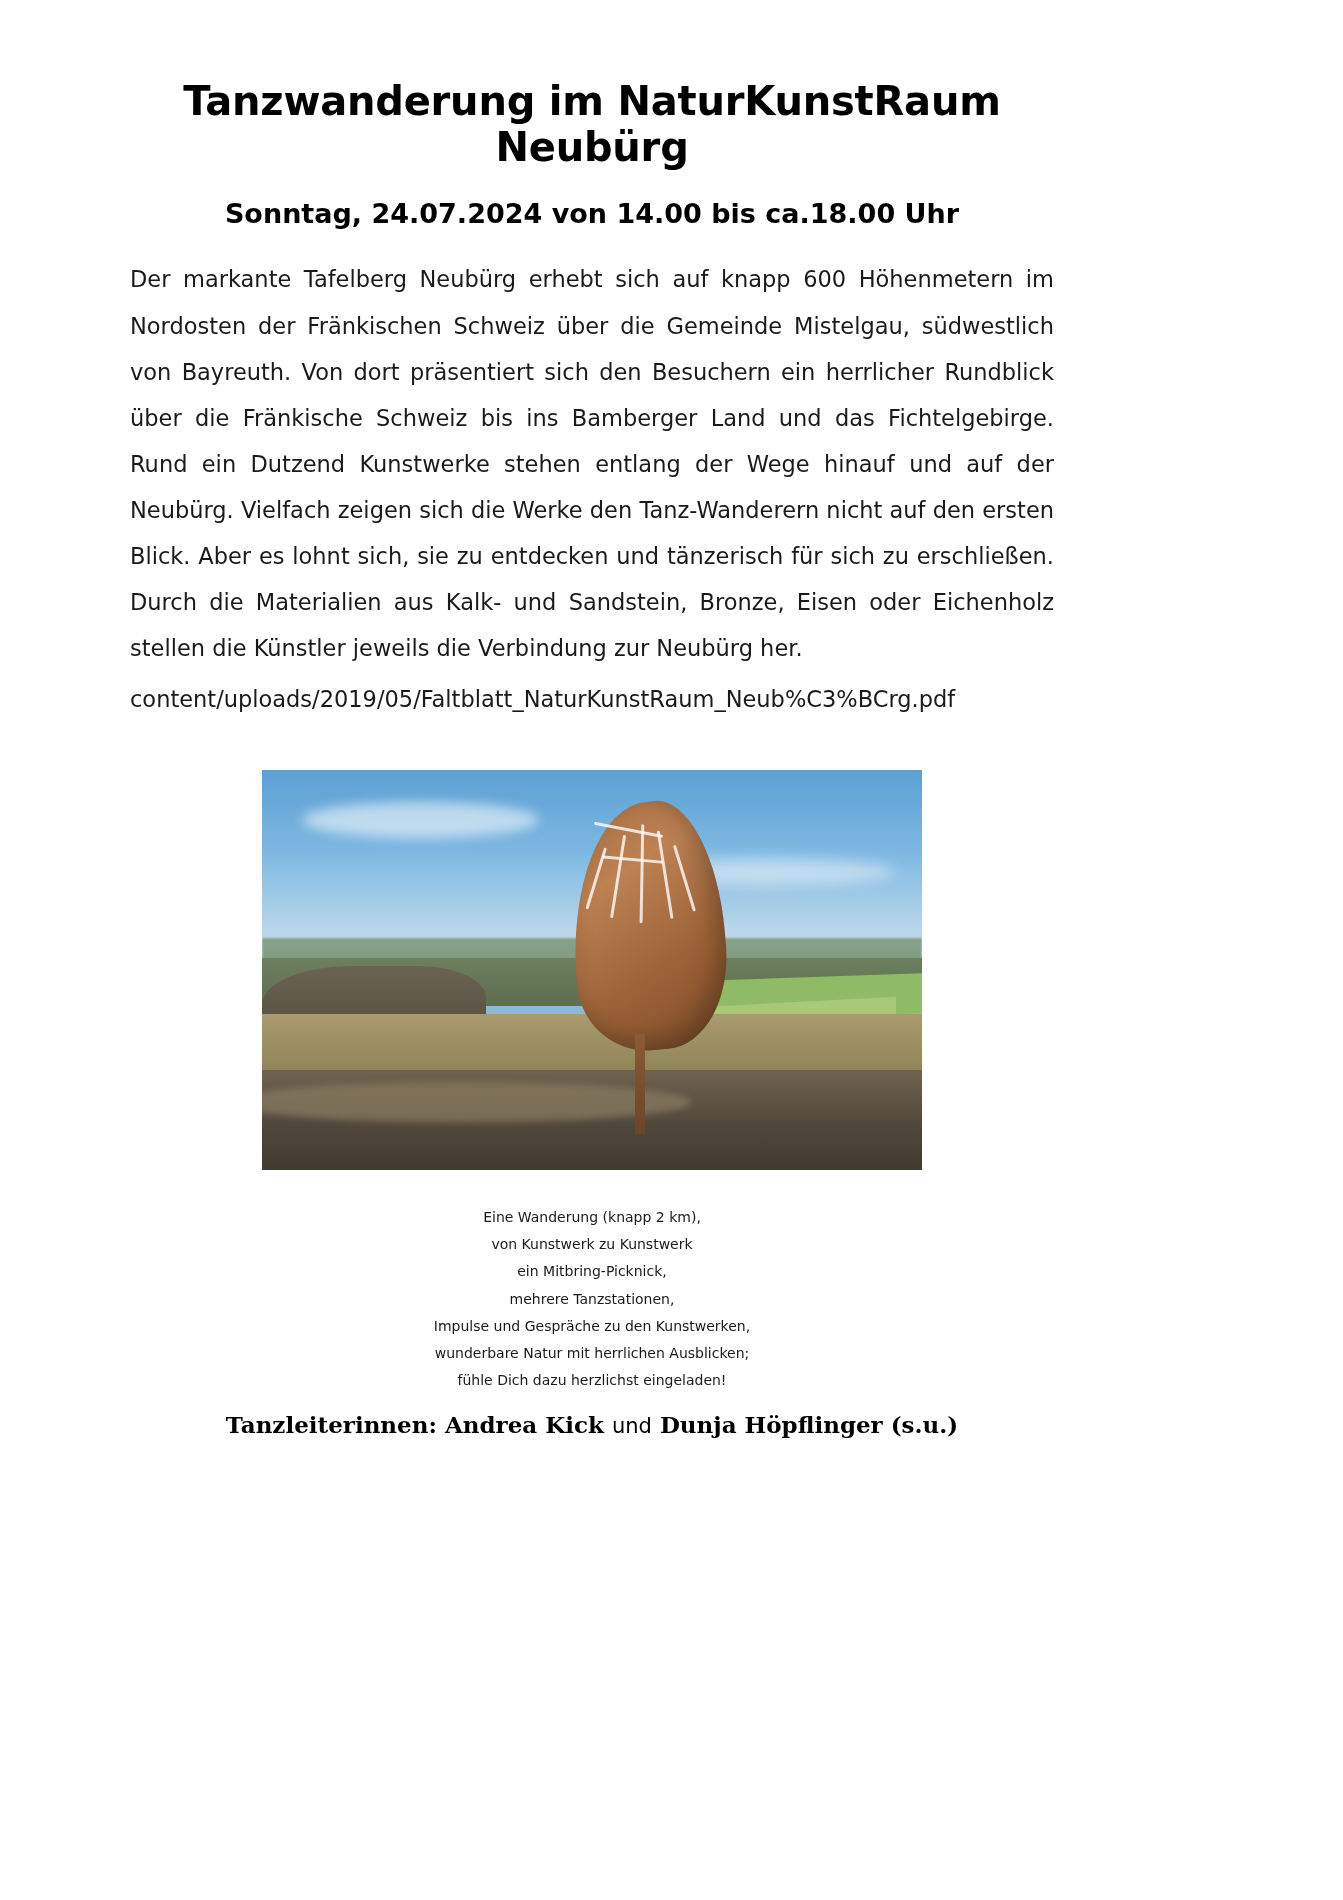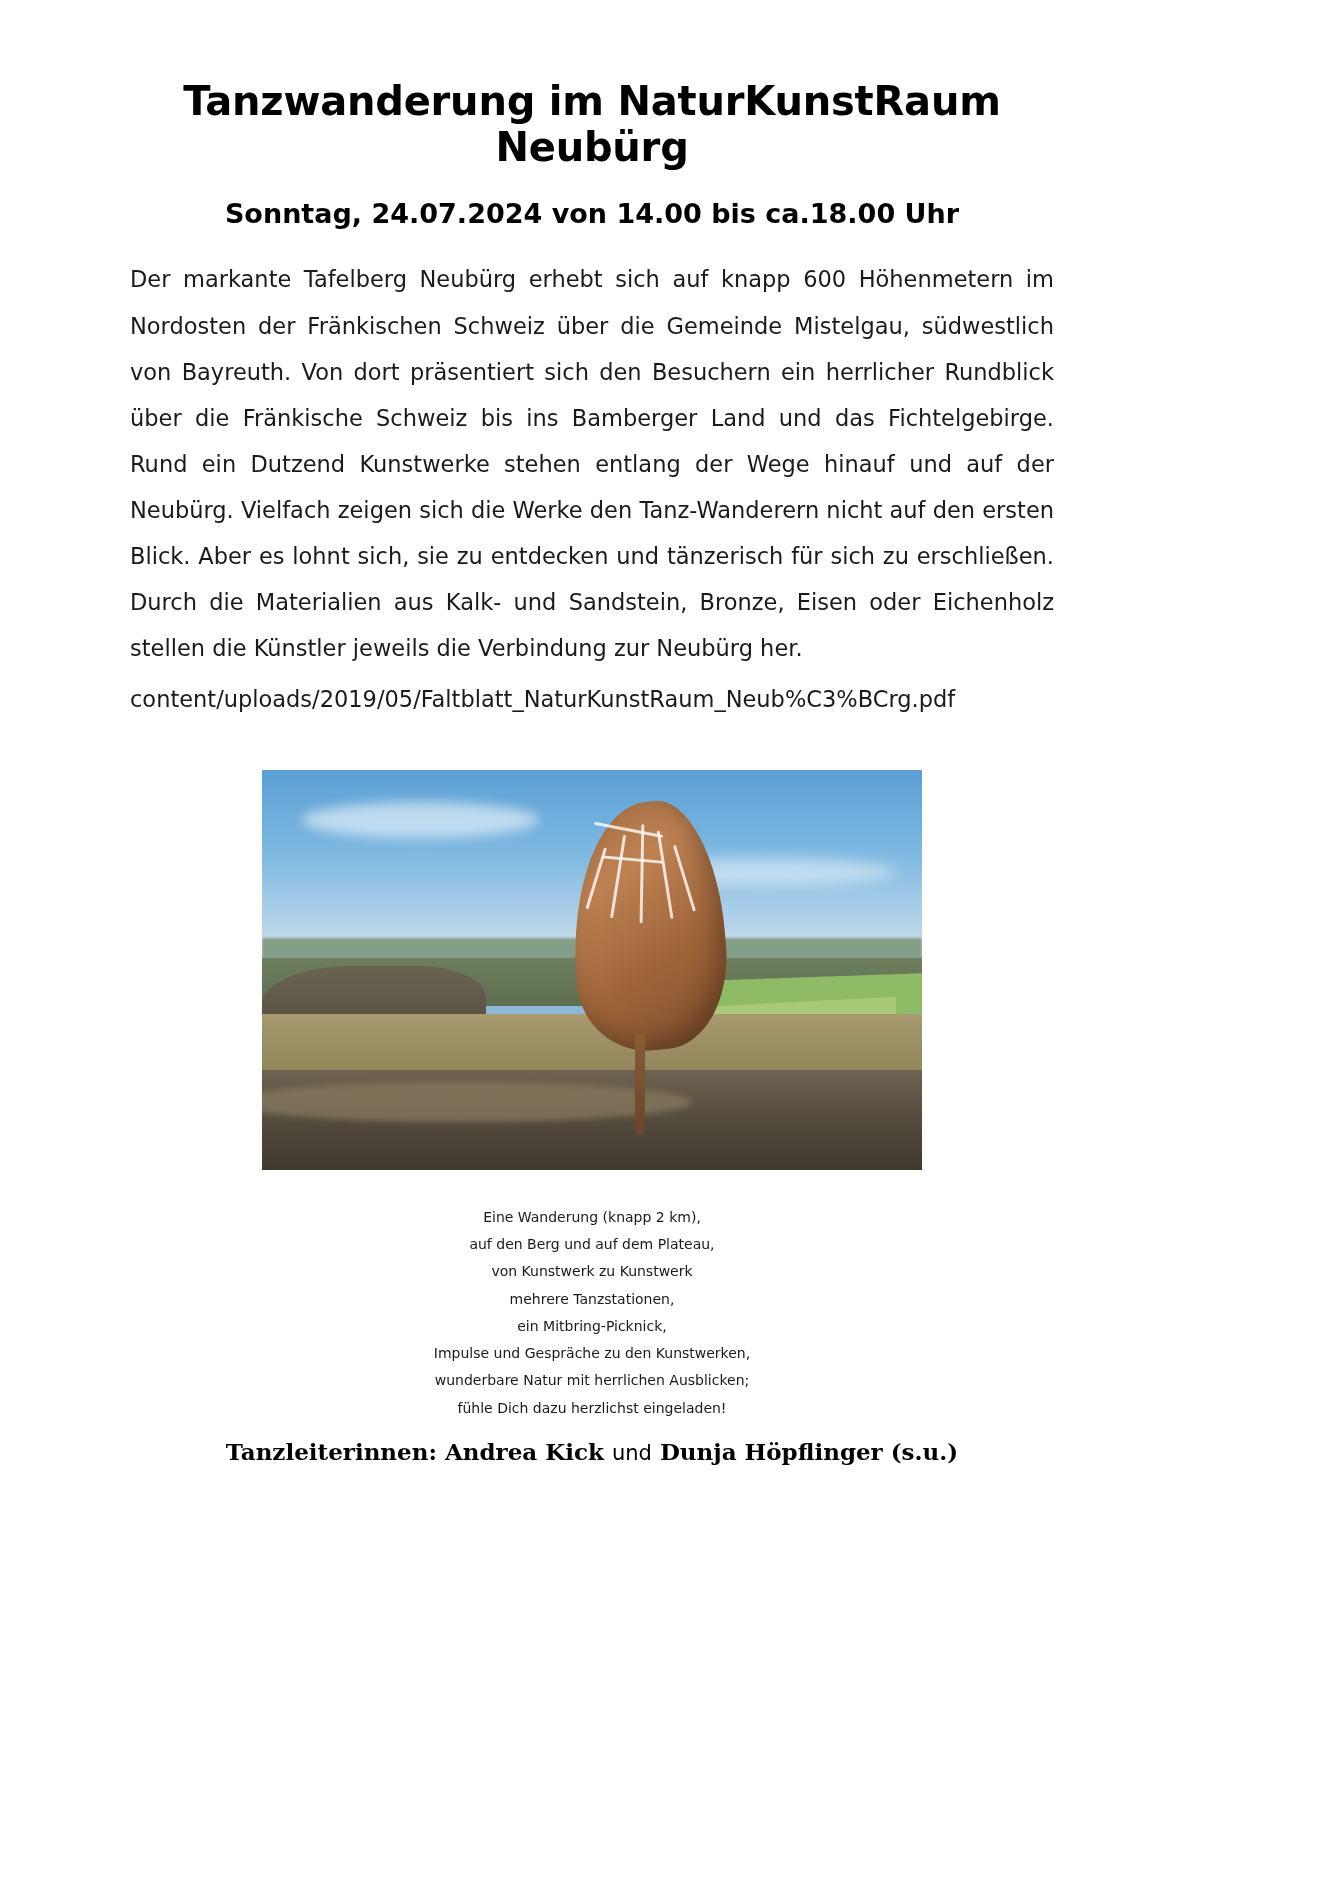--- a/index.html
+++ b/index.html
@@ -238,24 +238,23 @@
         <div class="wing-vein" style="left:76%; top:18%; width:3px; height:28%; transform:rotate(-12deg);"></div>
         <div class="wing-vein" style="left:20%; top:10%; width:46%; height:3px; transform:rotate(16deg);"></div>
         <div class="wing-vein" style="left:24%; top:22%; width:40%; height:3px; transform:rotate(10deg);"></div>
       </div>
       <div class="stem"></div>
     </div>
   </div>
 
   <div class="caption">
     <div>Eine Wanderung (knapp 2 km),</div>
-    <div>auf den Berg und auf dem Plateau,</div>
     <div>von Kunstwerk zu Kunstwerk</div>
+    <div>ein Mitbring-Picknick,</div>
     <div>mehrere Tanzstationen,</div>
-    <div>ein Mitbring-Picknick,</div>
     <div>Impulse und Gespräche zu den Kunstwerken,</div>
     <div>wunderbare Natur mit herrlichen Ausblicken;</div>
     <div>fühle Dich dazu herzlichst eingeladen!</div>
   </div>
 
   <div class="leaders">
     <span>Tanzleiterinnen:</span>
     <span>Andrea Kick</span>
     <span class="small">und</span>
     <span>Dunja Höpflinger (s.u.)</span>

